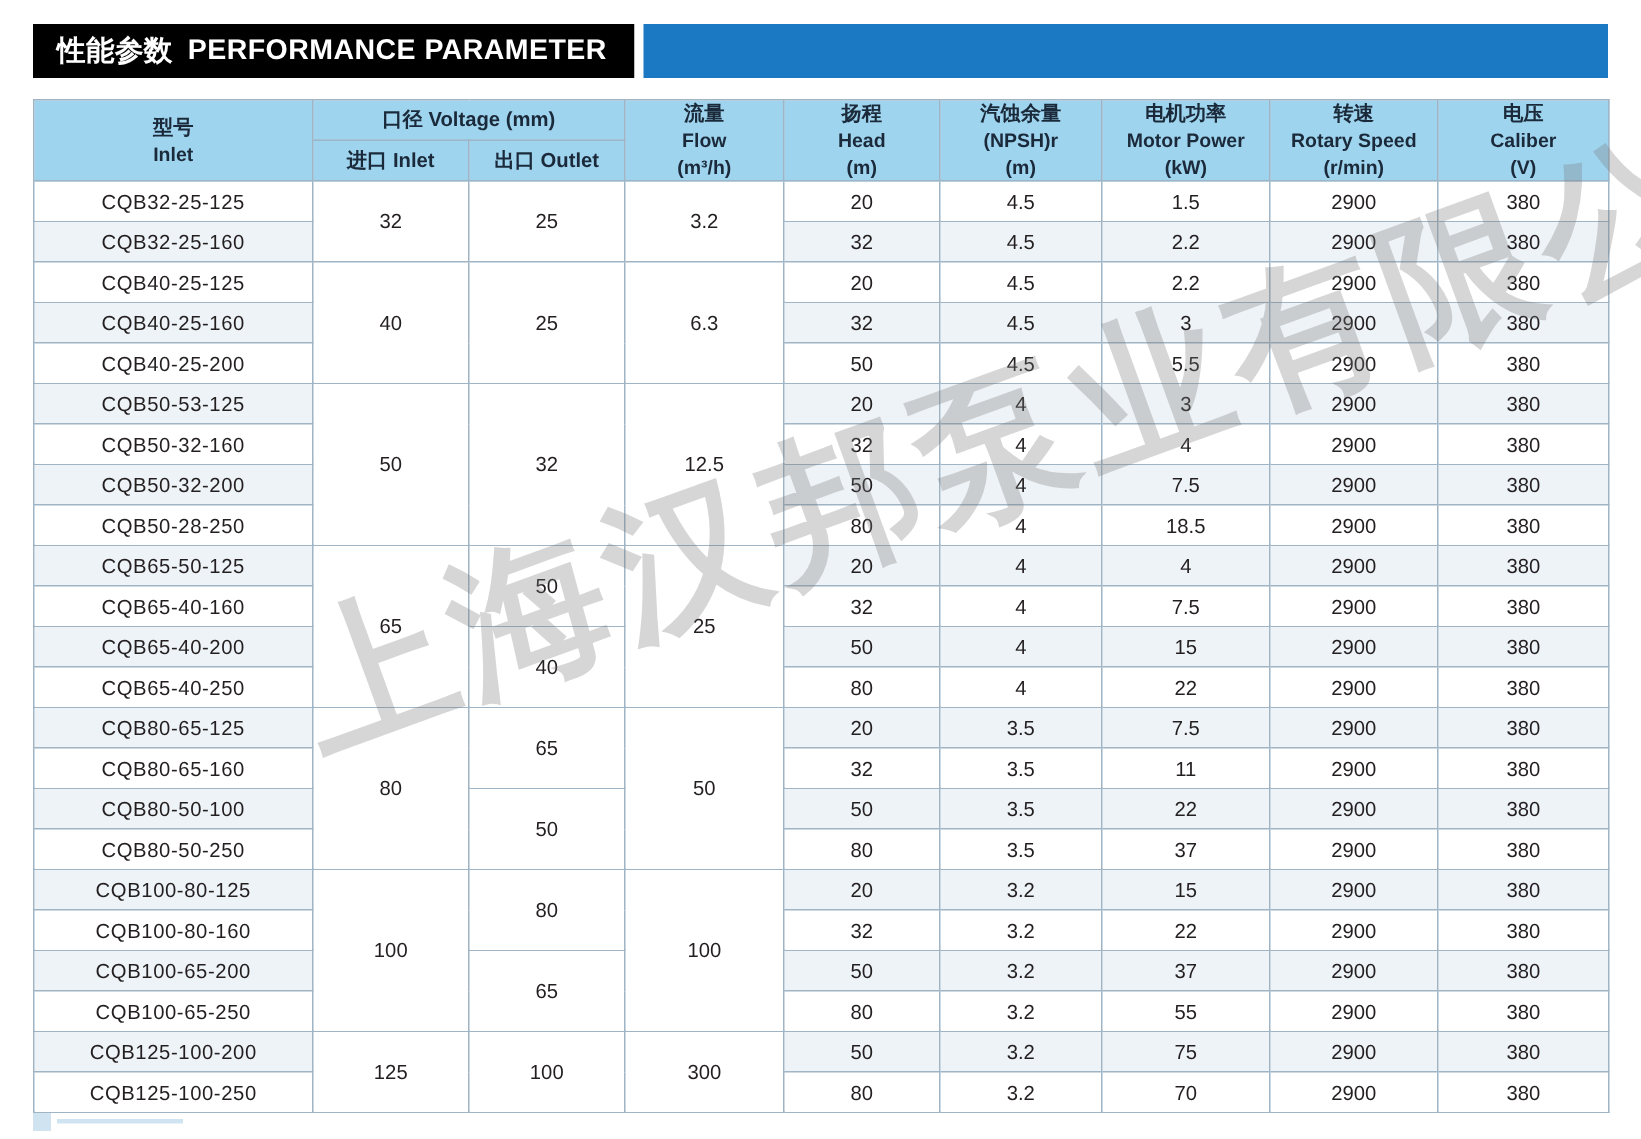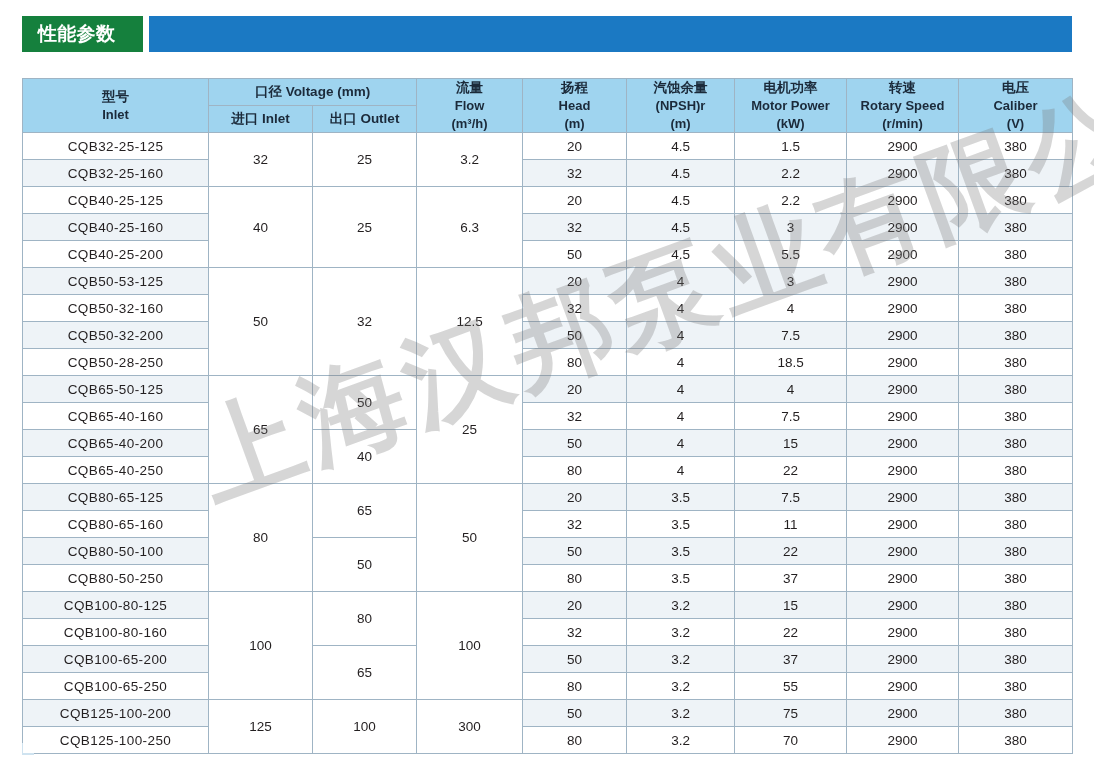--- a/index.html
+++ b/index.html
@@ -20,21 +20,21 @@
   .banner {
     position: absolute;
     left: 22px;
     top: 16px;
     width: 1050px;
     height: 36px;
     display: flex;
     align-items: stretch;
   }
   .banner-main {
-    background: #15803d;
+    background: #000000;
     color: #ffffff;
     display: flex;
     align-items: center;
     padding: 0 18px 0 16px;
     font-size: 19px;
     font-weight: bold;
     letter-spacing: 0.3px;
     white-space: nowrap;
   }
   .banner-main .cn {
@@ -64,21 +64,21 @@
     font-family: "Liberation Serif", serif;
     transform: rotate(-20deg);
     white-space: nowrap;
     letter-spacing: 6px;
   }
 
   
   .table-wrap {
     position: absolute;
     left: 22px;
-    top: 78px;
+    top: 66px;
     width: 1050px;
   }
   table.spec {
     border-collapse: collapse;
     width: 1050px;
     table-layout: fixed;
     font-size: 13.5px;
   }
   table.spec th, table.spec td {
     border: 1px solid #9fb4c4;
@@ -150,20 +150,21 @@
     vertical-align: middle;
     margin-left: 4px;
   }
 </style>
 </head>
 <body>
 
 <div class="banner">
   <div class="banner-main">
     <span class="cn">性能参数</span>
+    <span class="en">PERFORMANCE PARAMETER</span>
   </div>
   <div class="banner-sep"></div>
   <div class="banner-tail"></div>
 </div>
 
 <div class="watermark">上海汉邦泵业有限公司</div>
 
 <div class="table-wrap">
   <table class="spec">
     <colgroup>

